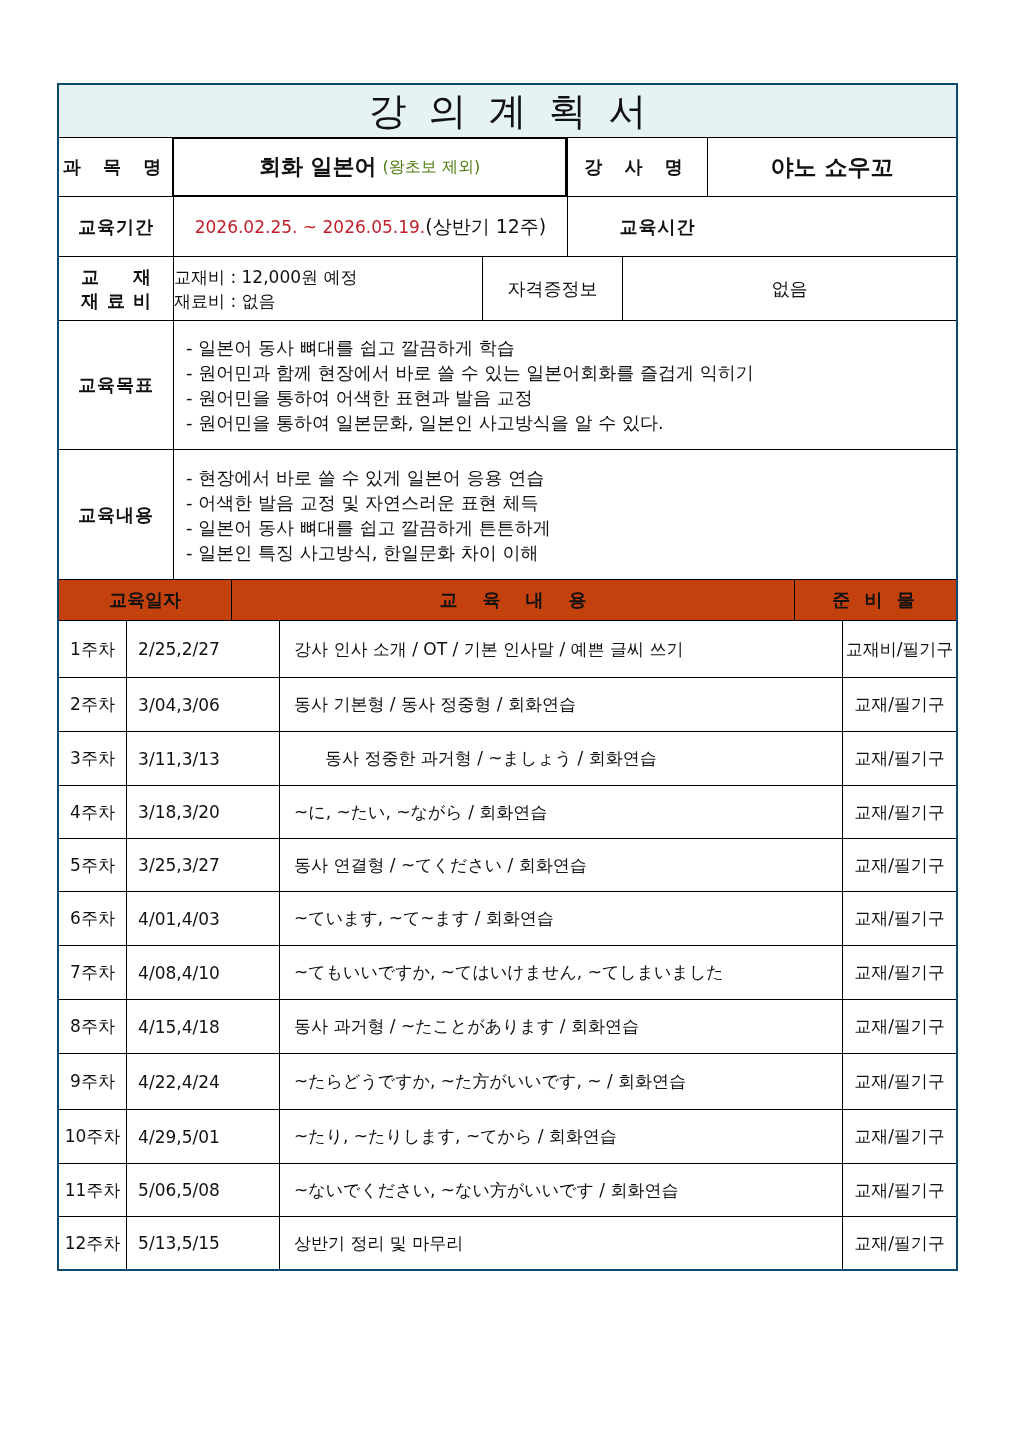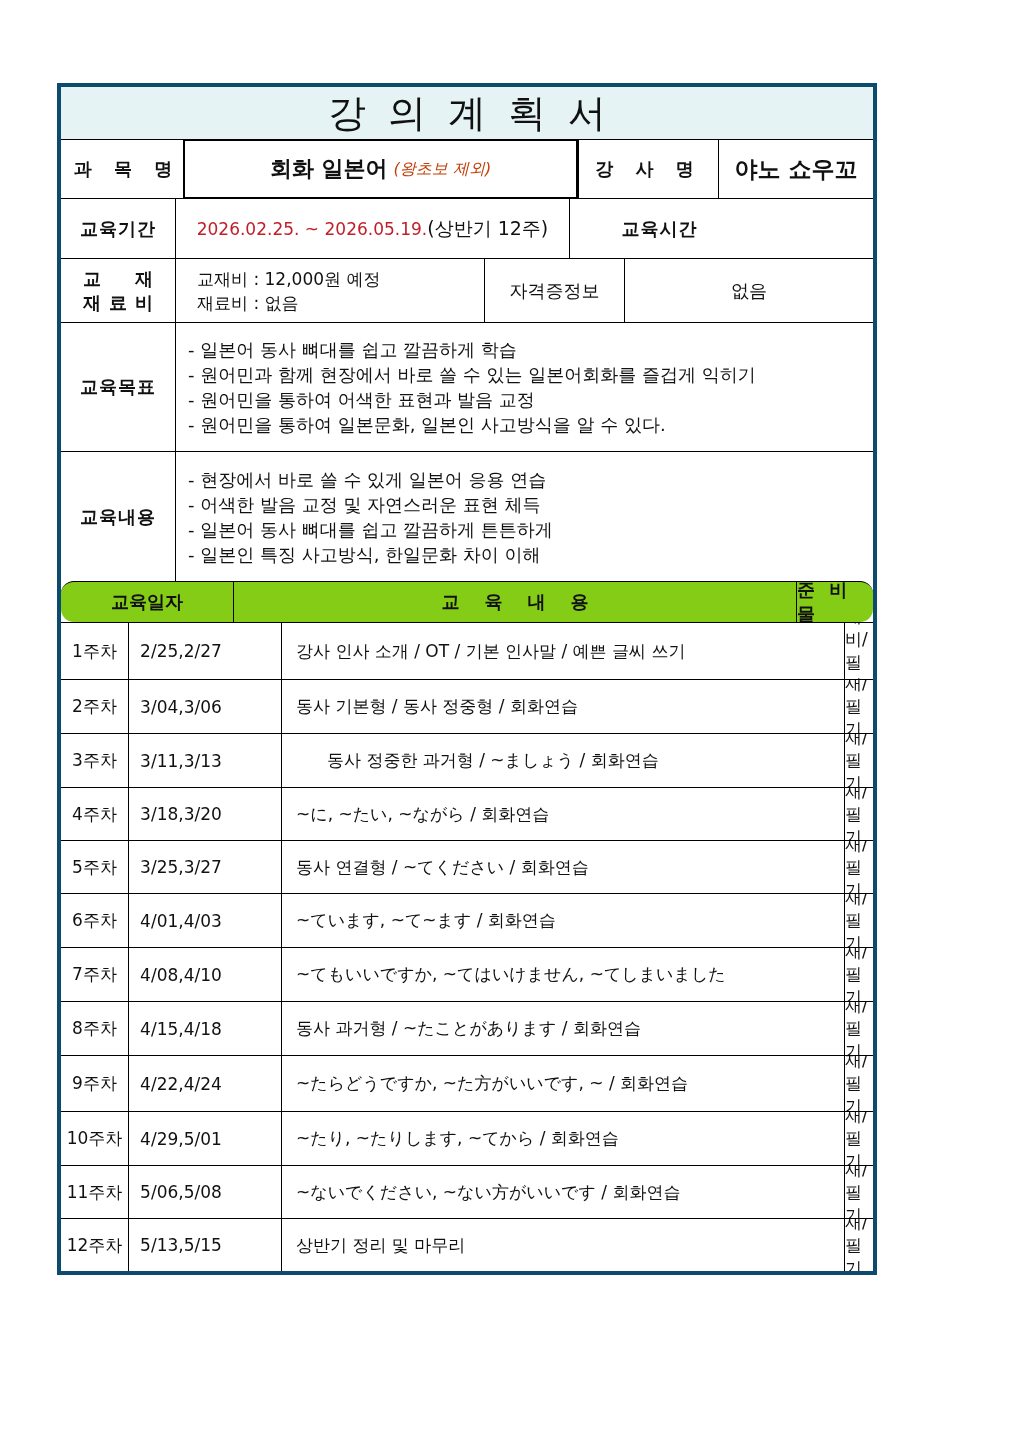--- a/index.html
+++ b/index.html
@@ -1,52 +1,52 @@
 <!DOCTYPE html>
 <html><head>
 <meta charset="utf-8">
 <style>
   html, body { margin: 0; padding: 0; background: #ffffff; }
   body { width: 1017px; height: 1453px; position: relative; font-family: "DejaVu Sans", "Liberation Sans", sans-serif; color: #111; }
-  .page { position: absolute; left: 57px; top: 83px; width: 820px; border: 4px solid #0c4a6e; box-sizing: border-box; }
+  .page { position: absolute; left: 57px; top: 83px; width: 901px; border: 2px solid #0c4a6e; box-sizing: border-box; }
   .row { display: flex; border-top: 1px solid #000; box-sizing: border-box; }
   .row.first { border-top: none; }
   .cell { box-sizing: border-box; border-left: 1px solid #000; display: flex; align-items: center; justify-content: center; overflow: hidden; }
   .cell.first { border-left: none; }
   .title-row { height: 52px; background: #e6f3f5; justify-content: center; align-items: center; }
   .title { font-size: 38px; letter-spacing: 22px; padding-left: 22px; font-weight: normal; }
   .label { font-weight: bold; font-size: 18px; letter-spacing: 1px; }
   .label.spaced { letter-spacing: 8px; }
   .course-cell { border: 2px solid #000; margin: -1px 0 -1px -1px; }
   .course-name { font-size: 22px; font-weight: bold; }
-  .red { color: #c2410c; font-style: italic; }
+  .red { color: #4d7c0f; }
   .course-note { font-size: 16px; margin-left: 6px; }
   .teacher { font-size: 23px; font-weight: bold; }
   .period-red { color: #c0202a; font-size: 17px; }
   .period-black { font-size: 19px; }
   .time-list { display: flex; flex-direction: column; font-size: 16px; line-height: 22px; }
   .two-line-label { display: flex; flex-direction: column; font-weight: bold; font-size: 18px; line-height: 24px; }
   .two-line-label span { display: flex; justify-content: space-between; width: 70px; }
-  .mat-list { display: flex; flex-direction: column; font-size: 17px; line-height: 24px; padding-left: 21px; align-items: flex-start; justify-content: center; text-align: center; }
+  .mat-list { display: flex; flex-direction: column; font-size: 17px; line-height: 24px; padding-left: 0; align-items: flex-start; justify-content: center; text-align: center; }
   .bullets { display: flex; flex-direction: column; justify-content: center; align-items: flex-start; padding-left: 12px; font-size: 18px; line-height: 25px; font-weight: 500; }
-  .sched-header { height: 41px; background: #84cc16; border-radius: 13px; }
+  .sched-header { height: 41px; background: #c2410c; }
   .sched-header .cell { font-weight: bold; font-size: 18px; }
   .sched-row .cell { font-size: 17px; }
   .sched-row .content { justify-content: flex-start; padding-left: 14px; margin-left: 48px; }
 </style>
 </head>
 <body>
 
 <div class="page">
 
   <div class="row first title-row" style="display:flex;">
     <div class="title">강의계획서</div>
   </div>
 
-  <div class="row" style="height:59px;padding-left:9px;">
+  <div class="row" style="height:59px;">
     <div class="cell first" style="width:114px;">
       <span class="label spaced">과 목 명</span>
     </div>
     <div class="cell course-cell" style="width:395px;">
       <span class="course-name">회화 일본어</span>
       <span class="red course-note">(왕초보 제외)</span>
     </div>
     <div class="cell" style="width:140px;">
       <span class="label spaced">강 사 명</span>
     </div>

